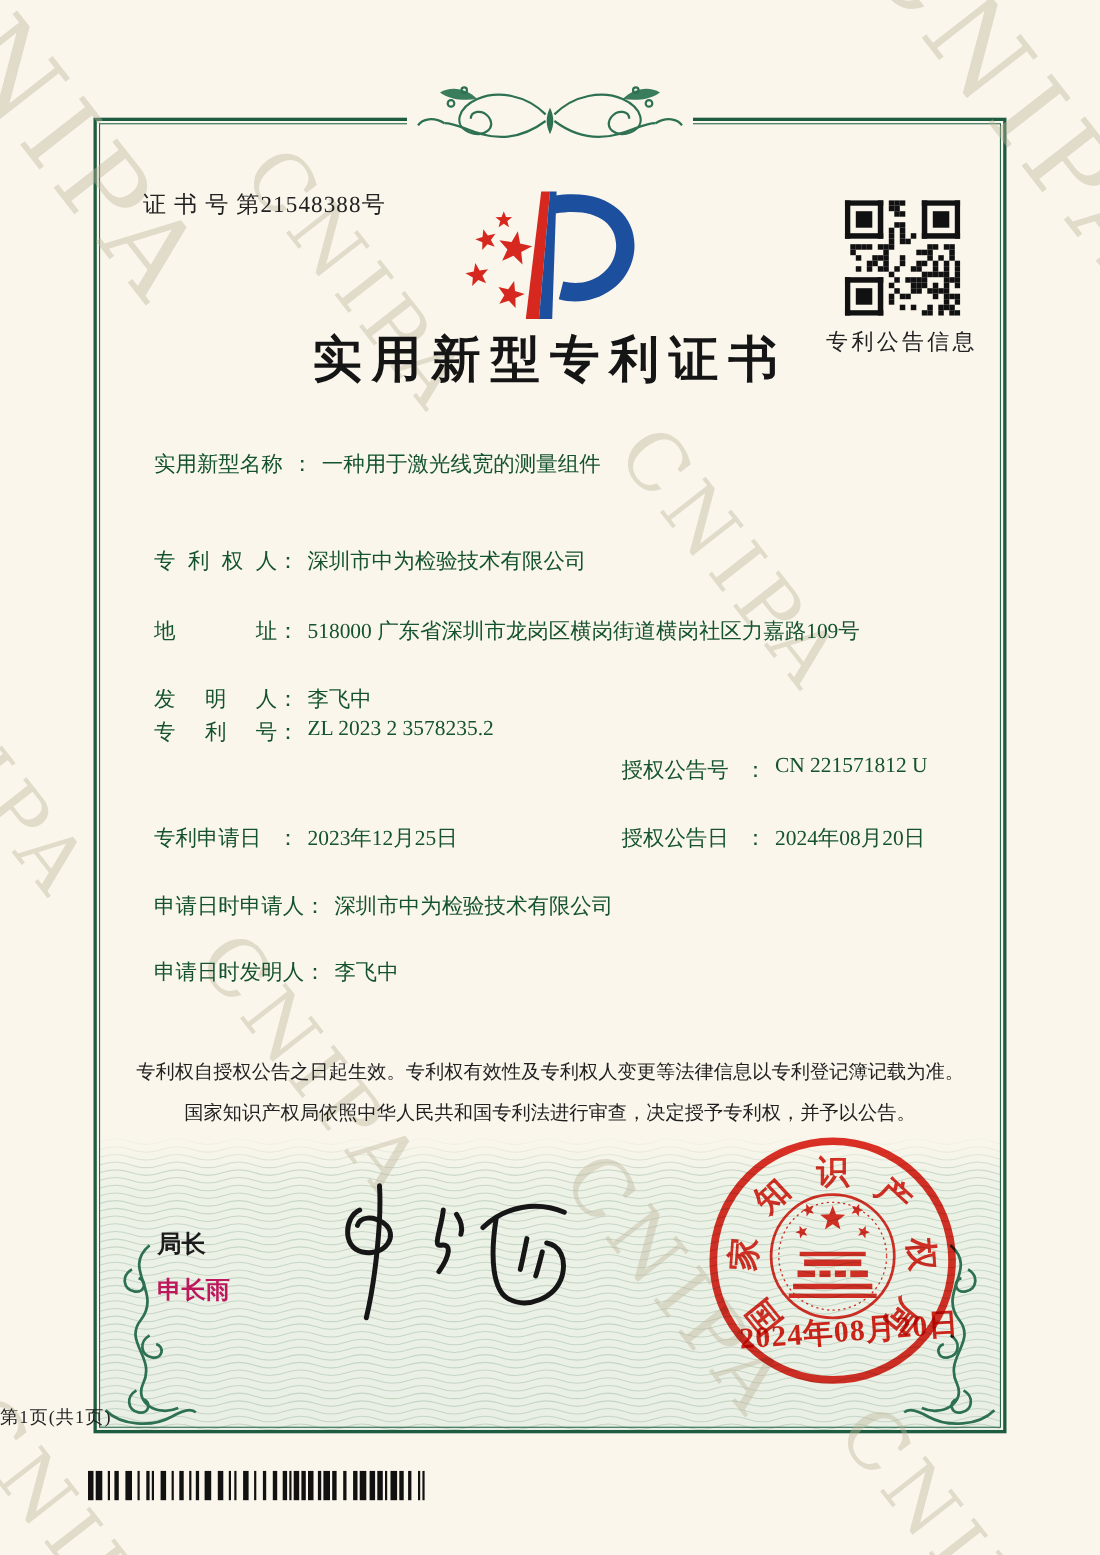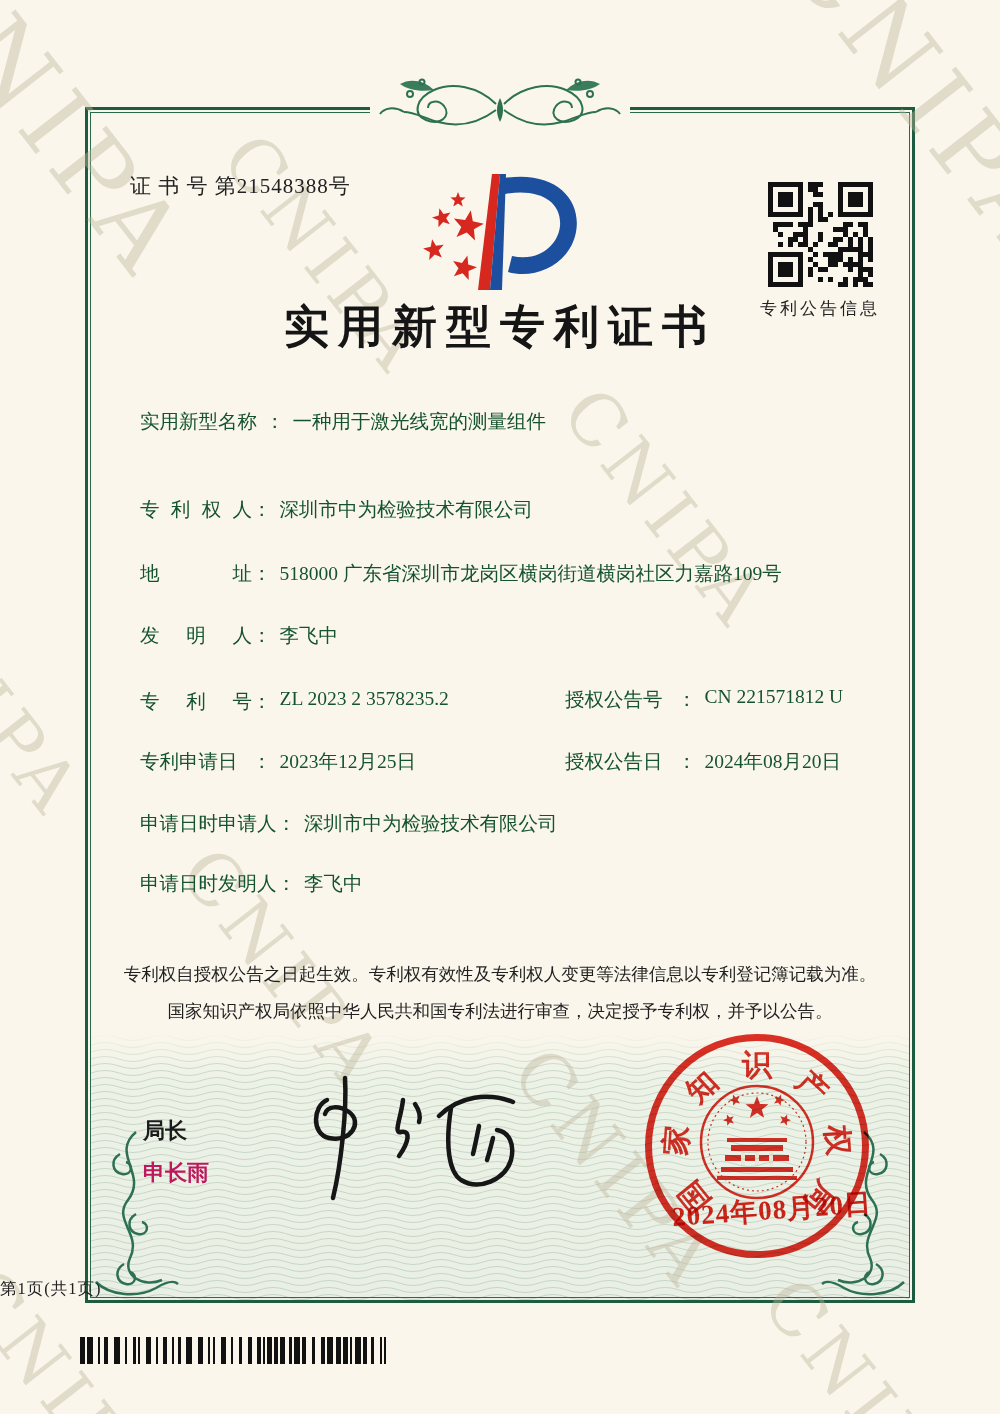--- a/index.html
+++ b/index.html
@@ -19,21 +19,21 @@
   .wavy{position:absolute;left:91px;top:1032px;width:818px;height:268px;z-index:1;
         background:linear-gradient(180deg,#f7f5ea 0px,#edf2e7 50px,#e9efe4 100%);}
   .wavy svg{position:absolute;inset:0;}
   .wavy .fade{position:absolute;left:0;top:0;width:100%;height:34px;
         background:linear-gradient(180deg,#faf6ec,rgba(250,246,236,0));}
   
   .cert-no{position:absolute;left:130px;top:172px;font-size:21px;letter-spacing:1px;z-index:4;}
   .logo{position:absolute;left:420px;top:162px;z-index:4;}
   .qr{position:absolute;left:768px;top:182px;z-index:4;}
   .qr-caption{position:absolute;left:738px;top:297px;width:164px;text-align:center;
-        font-size:17px;letter-spacing:3px;z-index:4;}
+        font-size:20px;letter-spacing:3px;z-index:4;}
   .title{position:absolute;left:0;top:297px;width:100%;text-align:center;
         font-size:45px;font-weight:bold;letter-spacing:9px;color:#151515;z-index:4;}
   
   .row{position:absolute;left:140px;font-size:19.5px;z-index:4;color:#14532d;}
   .row.rcol{left:565px;}
   .lbl{display:inline-block;min-width:112px;vertical-align:top;}
   .lbl.spread{width:112px;text-align:justify;text-align-last:justify;}
   .colon{display:inline-block;vertical-align:top;}
   .colon.spaced{margin-left:8px;}
   .val{display:inline-block;vertical-align:top;margin-left:8px;}
@@ -320,21 +320,21 @@
   </div>
 
   <div class="row" style="top:560px">
     <span class="lbl spread">地址</span><span class="colon">：</span><span class="val"><span>518000 广东省深圳市龙岗区横岗街道横岗社区力嘉路109号</span></span>
   </div>
 
   <div class="row" style="top:622px">
     <span class="lbl spread">发明人</span><span class="colon">：</span><span class="val">李飞中</span>
   </div>
 
-  <div class="row" style="top:688px">
+  <div class="row" style="top:652px">
     <span class="lbl spread">专利号</span><span class="colon">：</span><span class="val">ZL 2023 2 3578235.2</span>
   </div>
   <div class="row rcol" style="top:686px">
     <span class="lbl">授权公告号</span><span class="colon">：</span><span class="val">CN 221571812 U</span>
   </div>
 
   <div class="row" style="top:748px">
     <span class="lbl">专利申请日</span><span class="colon">：</span><span class="val">2023年12月25日</span>
   </div>
   <div class="row rcol" style="top:748px">

